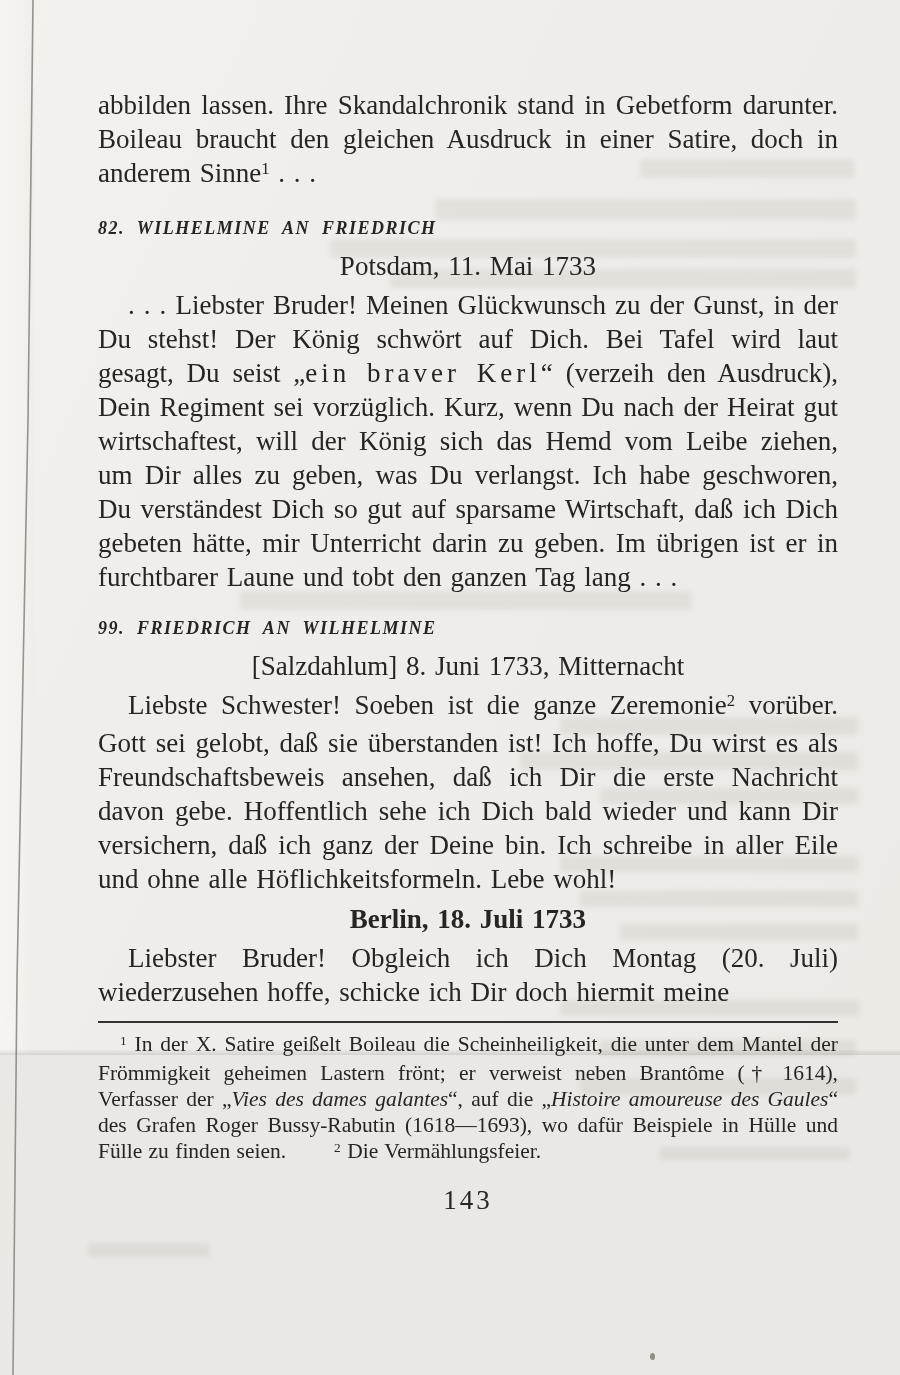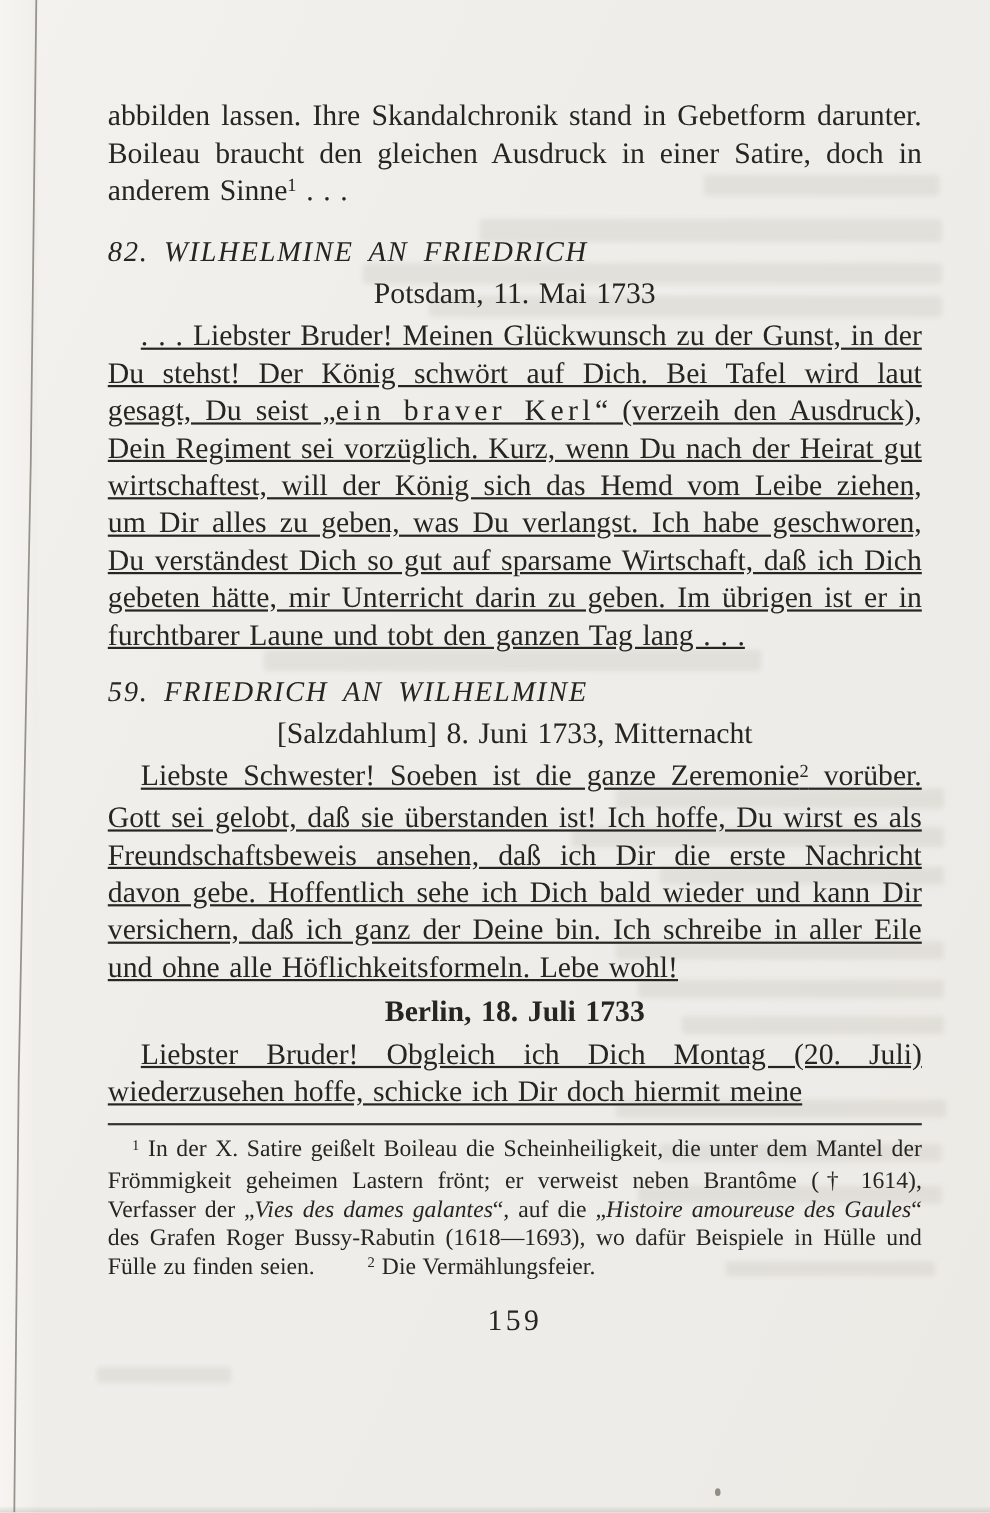--- a/index.html
+++ b/index.html
@@ -5,21 +5,21 @@
   html, body { margin: 0; padding: 0; }
   body {
     width: 900px; height: 1375px;
     background: #e9e8e4;
     font-family: "Liberation Serif", "DejaVu Serif", serif;
     color: #262522;
     overflow: hidden;
   }
   .page {
     position: relative;
-    width: 900px; height: 1375px;
+    width: 900px; height: 1055px;
     background: linear-gradient(115deg, #f3f2ee 0%, #efeeea 30%, #edece8 70%, #eceae5 100%);
   }
   
   .left-strip {
     position: absolute; left: 0; top: 0; bottom: 0; width: 34px;
     background: linear-gradient(to right, #f6f5f2 0%, #f2f1ed 70%, #eeede9 100%);
   }
   .fold-svg { position: absolute; left: 0; top: 0; }
   
   .bottom-edge {
@@ -46,30 +46,30 @@
   }
   .intro, .body, .dateline {
     margin: 0;
     font-size: 27px;
     line-height: 34px;
     word-spacing: 2px;
   }
   .intro { text-align: justify; }
   .letter-heading {
     margin: 16px 0 0 0;
-    font-size: 26px;
+    font-size: 18px;
     line-height: 37px;
-    font-weight: normal;
+    font-weight: bold;
     font-style: italic;
     letter-spacing: 1.5px;
     word-spacing: 6px;
   }
   .dateline { text-align: center; margin-top: 2px; }
   .dateline-84 { margin-top: 6px; font-weight: bold; }
-  .body { text-align: justify; text-indent: 30px; margin-top: 5px; text-decoration: underline; }
+  .body { text-align: justify; text-indent: 30px; margin-top: 5px; }
   .spaced { letter-spacing: 4px; }
   sup.fnref {
     font-size: 0.62em;
     vertical-align: baseline;
     position: relative; top: -0.45em;
     letter-spacing: 0;
   }
   .footnote-rule {
     margin-top: 12px;
     border: none;
@@ -128,29 +128,29 @@
 
     <p class="intro"><span>abbilden lassen. Ihre Skandalchronik stand in Gebetform darunter. Boileau braucht den gleichen Ausdruck in einer Satire, doch in anderem Sinne</span><sup class="fnref">1</sup><span> . . .</span></p>
 
     <section>
       <h2 class="letter-heading">82. WILHELMINE AN FRIEDRICH</h2>
       <p class="dateline">Potsdam, 11. Mai 1733</p>
       <p class="body"><span>. . . Liebster Bruder! Meinen Glückwunsch zu der Gunst, in der Du stehst! Der König schwört auf Dich. Bei Tafel wird laut gesagt, Du seist „</span><span class="spaced">ein braver Kerl</span><span>“ (verzeih den Ausdruck), Dein Regiment sei vorzüglich. Kurz, wenn Du nach der Heirat gut wirtschaftest, will der König sich das Hemd vom Leibe ziehen, um Dir alles zu geben, was Du verlangst. Ich habe geschworen, Du verständest Dich so gut auf sparsame Wirtschaft, daß ich Dich gebeten hätte, mir Unterricht darin zu geben. Im übrigen ist er in furchtbarer Laune und tobt den ganzen Tag lang . . .</span></p>
     </section>
 
     <section>
-      <h2 class="letter-heading">59. FRIEDRICH AN WILHELMINE</h2>
+      <h2 class="letter-heading">99. FRIEDRICH AN WILHELMINE</h2>
       <p class="dateline">[Salzdahlum] 8. Juni 1733, Mitternacht</p>
       <p class="body"><span>Liebste Schwester! Soeben ist die ganze Zeremonie</span><sup class="fnref">2</sup><span> vorüber. Gott sei gelobt, daß sie überstanden ist! Ich hoffe, Du wirst es als Freundschaftsbeweis ansehen, daß ich Dir die erste Nachricht davon gebe. Hoffentlich sehe ich Dich bald wieder und kann Dir versichern, daß ich ganz der Deine bin. Ich schreibe in aller Eile und ohne alle Höflichkeitsformeln. Lebe wohl!</span></p>
     </section>
 
     <section>
       <p class="dateline dateline-84">Berlin, 18. Juli 1733</p>
       <p class="body">Liebster Bruder! Obgleich ich Dich Montag (20. Juli) wiederzusehen hoffe, schicke ich Dir doch hiermit meine</p>
     </section>
 
     <hr class="footnote-rule">
     <p class="footnotes"><sup class="fnref">1</sup><span> In der X. Satire geißelt Boileau die Scheinheiligkeit, die unter dem Mantel der Frömmigkeit geheimen Lastern frönt; er verweist neben Brantôme († 1614), Verfasser der „</span><em>Vies des dames galantes</em><span>“, auf die „</span><em>Histoire amoureuse des Gaules</em><span>“ des Grafen Roger Bussy-Rabutin (1618—1693), wo dafür Beispiele in Hülle und Fülle zu finden seien.</span><span class="fn-gap"></span><sup class="fnref">2</sup><span> Die Vermählungsfeier.</span></p>
 
-    <div class="page-number">159</div>
+    <div class="page-number">143</div>
 
   </main>
 </div>
 
 </body></html>

